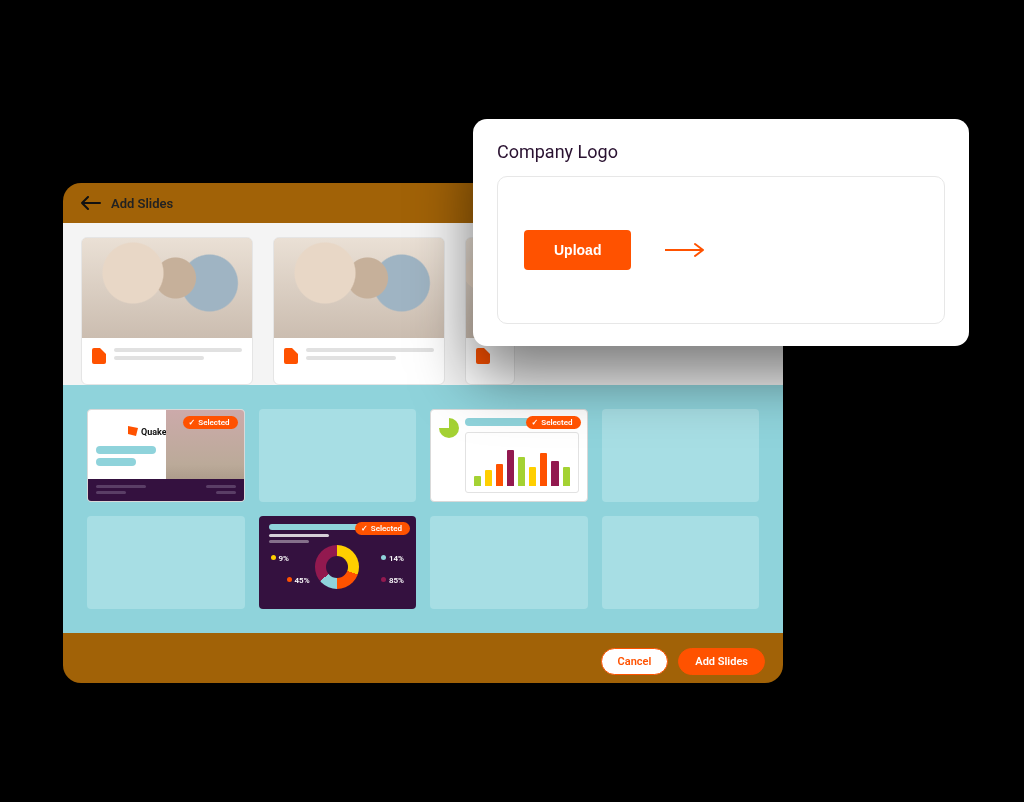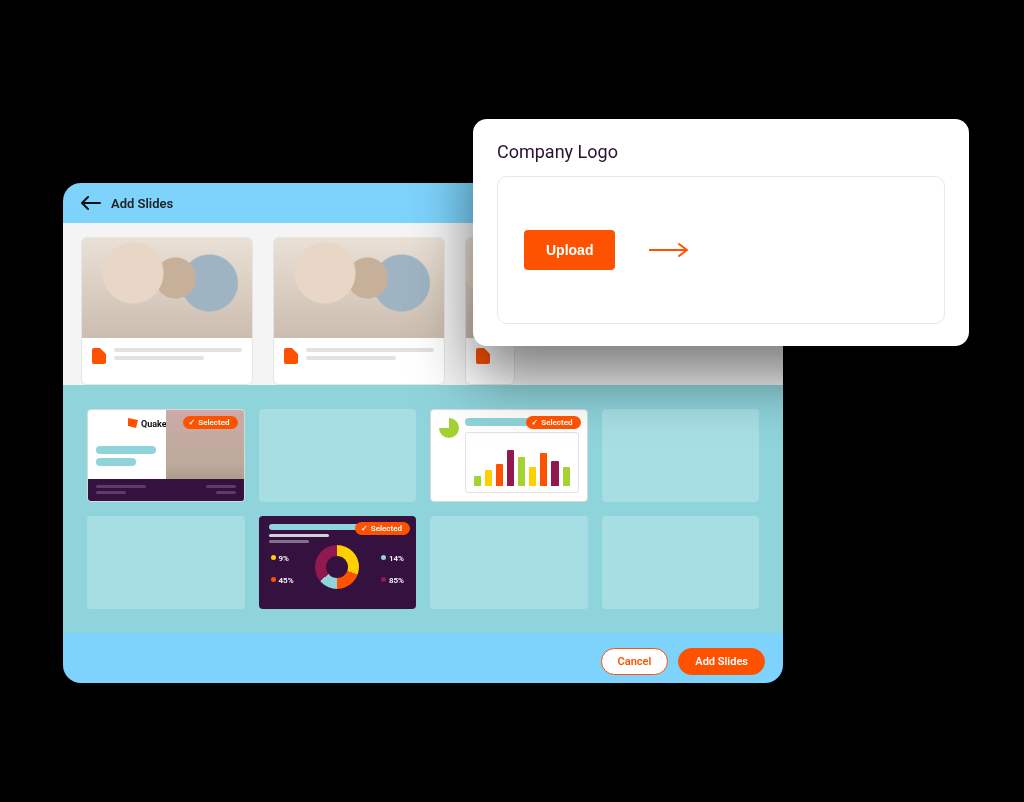--- a/index.html
+++ b/index.html
@@ -11,21 +11,21 @@
     overflow: hidden;
   }
 
   
   .window {
     position: absolute;
     left: 63px;
     top: 183px;
     width: 720px;
     height: 500px;
-    background: #7dd3fc;
+    background: #a16207;
     border-radius: 18px;
     box-shadow: 0 30px 60px rgba(0,0,0,.45);
     overflow: hidden;
   }
 
   .window-header {
     position: absolute;
     left: 0; top: 0; right: 0;
     height: 40px;
     display: flex;
@@ -120,21 +120,21 @@
     padding:2px 8px 2px 6px;
     border-radius:10px;
     display:flex; align-items:center; gap:3px;
     z-index:5;
   }
   .sel-badge::before{
     content:"✓"; font-size:8px;
   }
 
   
-  .s1 .logo { position:absolute; left:8px; top:8px; font-size:9px; font-weight:700; color:#111;padding-left:32px; }
+  .s1 .logo { position:absolute; left:8px; top:16px; font-size:9px; font-weight:700; color:#111;padding-left:32px; }
   .s1 .logo::before{
     content:""; display:inline-block; width:10px; height:10px;
     background:#ff5200; margin-right:3px; vertical-align:-1px;
     clip-path: polygon(0 0,100% 20%,80% 100%,0 80%);
   }
   .s1 .photo{
     position:absolute; right:0; top:0; bottom:0; width:50%;
     background:linear-gradient(#caa,#ba9 60%,#987);
   }
   .s1 .bar1{ position:absolute; left:8px; top:36px; width:60px; height:8px; background:#8fd3db; border-radius:4px;}
@@ -184,21 +184,21 @@
     position:absolute; left:50%; top:55%; transform:translate(-50%,-50%);
     width:44px; height:44px; border-radius:50%;
     background: conic-gradient(#ffcf00 0 110deg,#ff5200 110deg 180deg,#8fd3db 180deg 230deg,#92194f 230deg 360deg);
   }
   .s6 .donut::after{
     content:""; position:absolute; left:11px; top:11px; width:22px; height:22px; background:#34113f; border-radius:50%;
   }
   .s6 .stat{ position:absolute; color:#fff; font-size:8px; font-weight:600; }
   .s6 .stat .dot{ display:inline-block; width:5px; height:5px; border-radius:50%; margin-right:3px; vertical-align:1px;}
   .s6 .st-a{ left:12px; top:38px; } .s6 .st-a .dot{ background:#ffcf00;}
-  .s6 .st-b{ left:12px; top:60px; } .s6 .st-b .dot{ background:#ff5200;}
+  .s6 .st-b{ left:28px; top:60px; } .s6 .st-b .dot{ background:#ff5200;}
   .s6 .st-c{ right:12px; top:38px;padding-left:24px;} .s6 .st-c .dot{ background:#8fd3db;}
   .s6 .st-d{ right:12px; top:60px;} .s6 .st-d .dot{ background:#92194f;}
 
   
   .footer{
     position:absolute; left:0; right:0; bottom:0; height:44px;
     display:flex; justify-content:flex-end; align-items:center;
     gap:10px; padding:0 18px;
   }
   .btn{
@@ -231,21 +231,21 @@
   .logo-box{
     flex:1;
     border:1px solid #e7e7e7; border-radius:10px;
     display:flex; align-items:center;
     padding:0 26px;
     gap:34px;
   }
   .upload-btn{
     background:#ff5200; color:#fff;
     font-size:14px; font-weight:600;
-    padding:12px 22px; border:none; border-radius:4px;
+    padding:12px 30px; border:none; border-radius:4px;
     cursor:pointer;
   }
   .arrow svg{ display:block; }
   .dropzone{
     flex:1; height:88px;
     border:2px dashed #e0e0e0; border-radius:4px;
     background:#f7f7f7;
     display:flex; align-items:center; justify-content:center;
     color:#d6d6d6; font-size:12px;
   }

